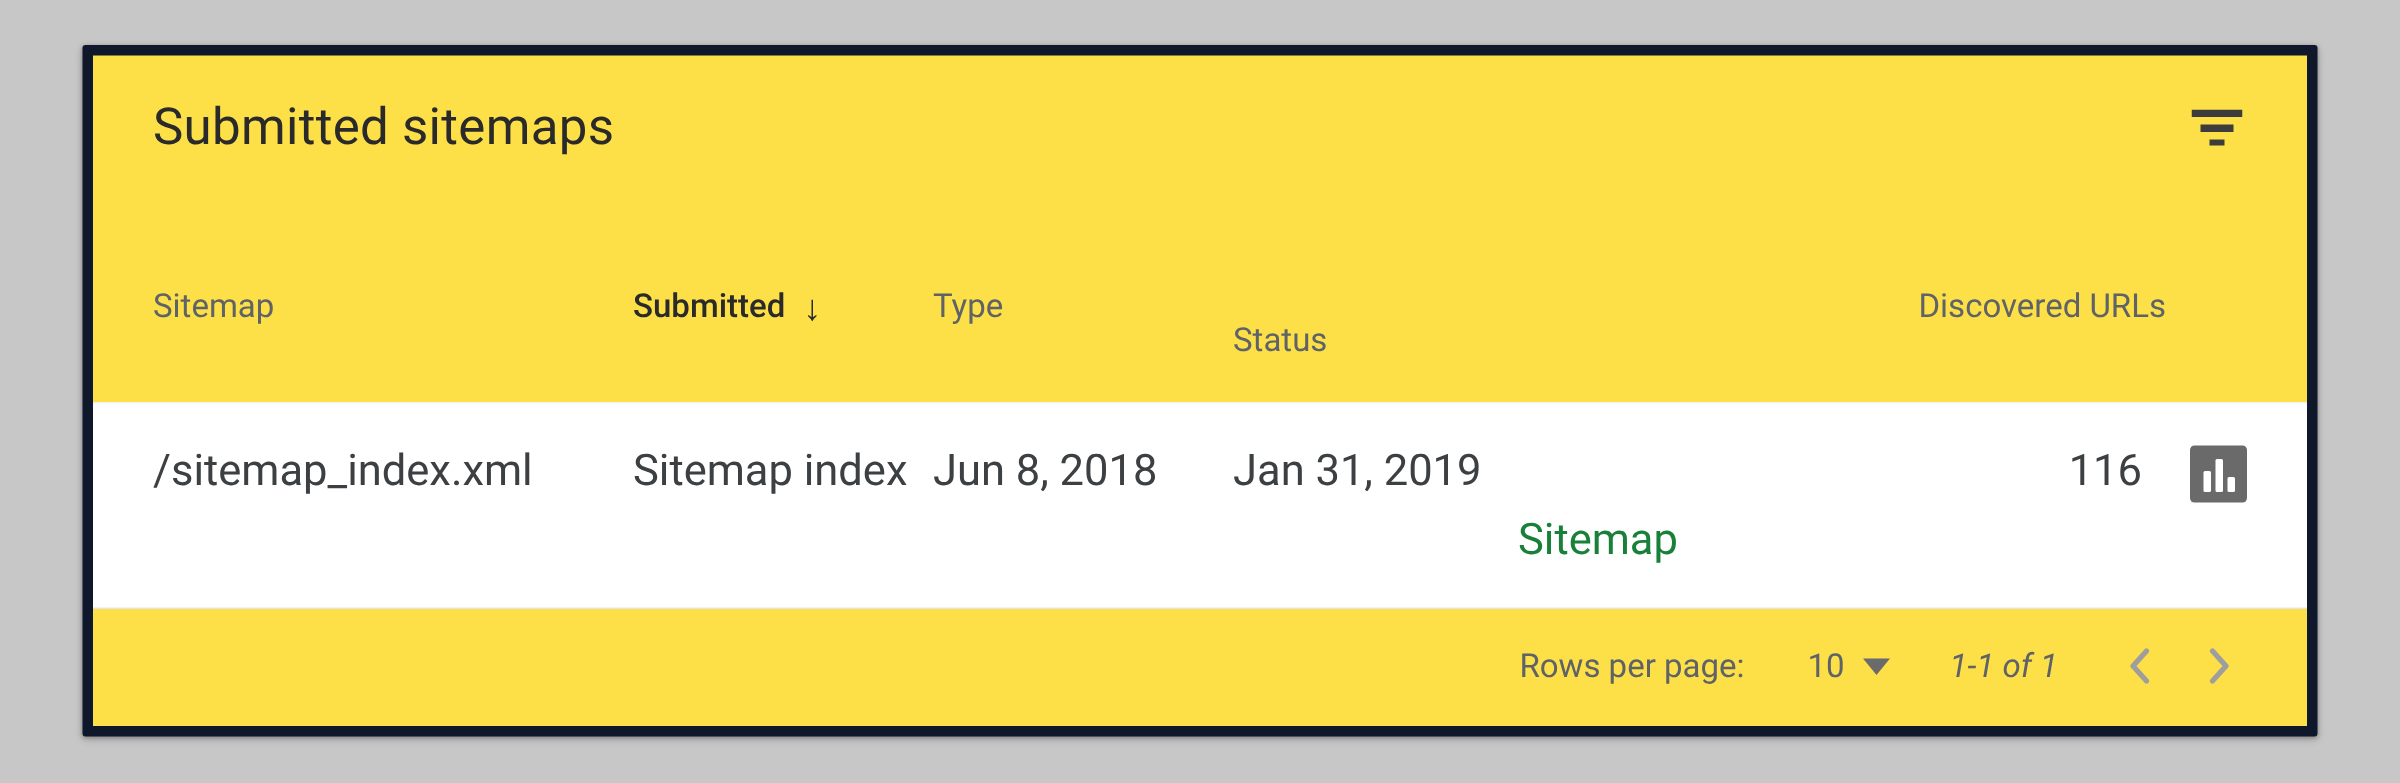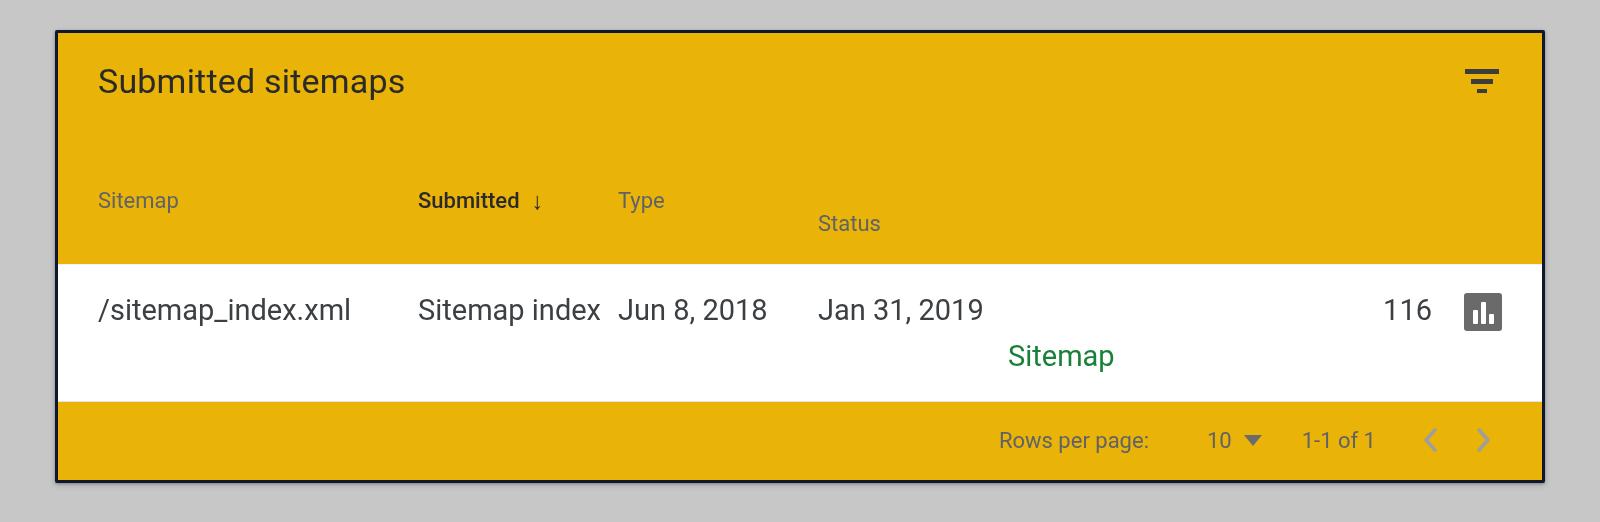--- a/index.html
+++ b/index.html
@@ -5,22 +5,22 @@
   * { box-sizing: border-box; margin: 0; padding: 0; }
   html, body { width: 1600px; height: 522px; }
   body {
     background: #c7c7c7;
     font-family: Roboto, "Helvetica Neue", Arial, sans-serif;
     color: #202124;
     padding: 30px 55px 40px 55px;
   }
   .card {
     width: 100%;
-    background: #eab308;
-    border: 3px solid #0f172a;
+    background: #fde047;
+    border: 7px solid #0f172a;
     border-radius: 2px;
     box-shadow: 0 1px 3px rgba(0,0,0,0.25), 0 2px 6px rgba(0,0,0,0.15);
     overflow: hidden;
   }
   .card-header {
     display: flex;
     align-items: center;
     justify-content: space-between;
     padding: 28px 40px 14px 40px;
   }
@@ -105,35 +105,35 @@
 
   .footer {
     display: flex;
     align-items: center;
     justify-content: flex-end;
     padding: 20px 40px 22px 40px;
     font-size: 22px;
     color: #5f6368;
     gap: 18px;
   }
-  .rpp-label { margin-right: 20px; }
+  .rpp-label { margin-right: 4px; }
   .rpp-select {
     display: inline-flex;
     align-items: center;
     gap: 12px;
     cursor: pointer;
     margin-left: 20px;
   }
   .caret-down {
     width: 0; height: 0;
     border-left: 9px solid transparent;
     border-right: 9px solid transparent;
     border-top: 11px solid #6b6b6b;
   }
-  .range { margin: 0 18px 0 22px; }
+  .range { margin: 0 18px 0 22px; font-style: italic; }
   .nav-btn {
     width: 36px; height: 36px;
     display: flex; align-items: center; justify-content: center;
     font-size: 28px;
     color: #9e9e9e;
     cursor: pointer;
     user-select: none;
   }
 </style>
 </head>
@@ -155,20 +155,21 @@
   <div class="col-headers">
     <div class="col c-sitemap">Sitemap</div>
     <div class="col c-submitted">
       <span class="sort-col">
         <span>Submitted</span>
         <span class="sort-arrow">↓</span>
       </span>
     </div>
     <div class="col c-type">Type</div>
     <div class="col c-status">Status</div>
+    <div class="col c-urls">Discovered URLs</div>
     <div class="col c-action"></div>
   </div>
 
   <div class="data-row">
     <div class="col c-sitemap">/sitemap_index.xml</div>
     <div class="col c-type">Sitemap index</div>
     <div class="col c-submitted">Jun 8, 2018</div>
     <div class="col c-lastread">Jan 31, 2019</div>
     <div class="col c-status status-success">Sitemap</div>
     <div class="col c-urls">116</div>

